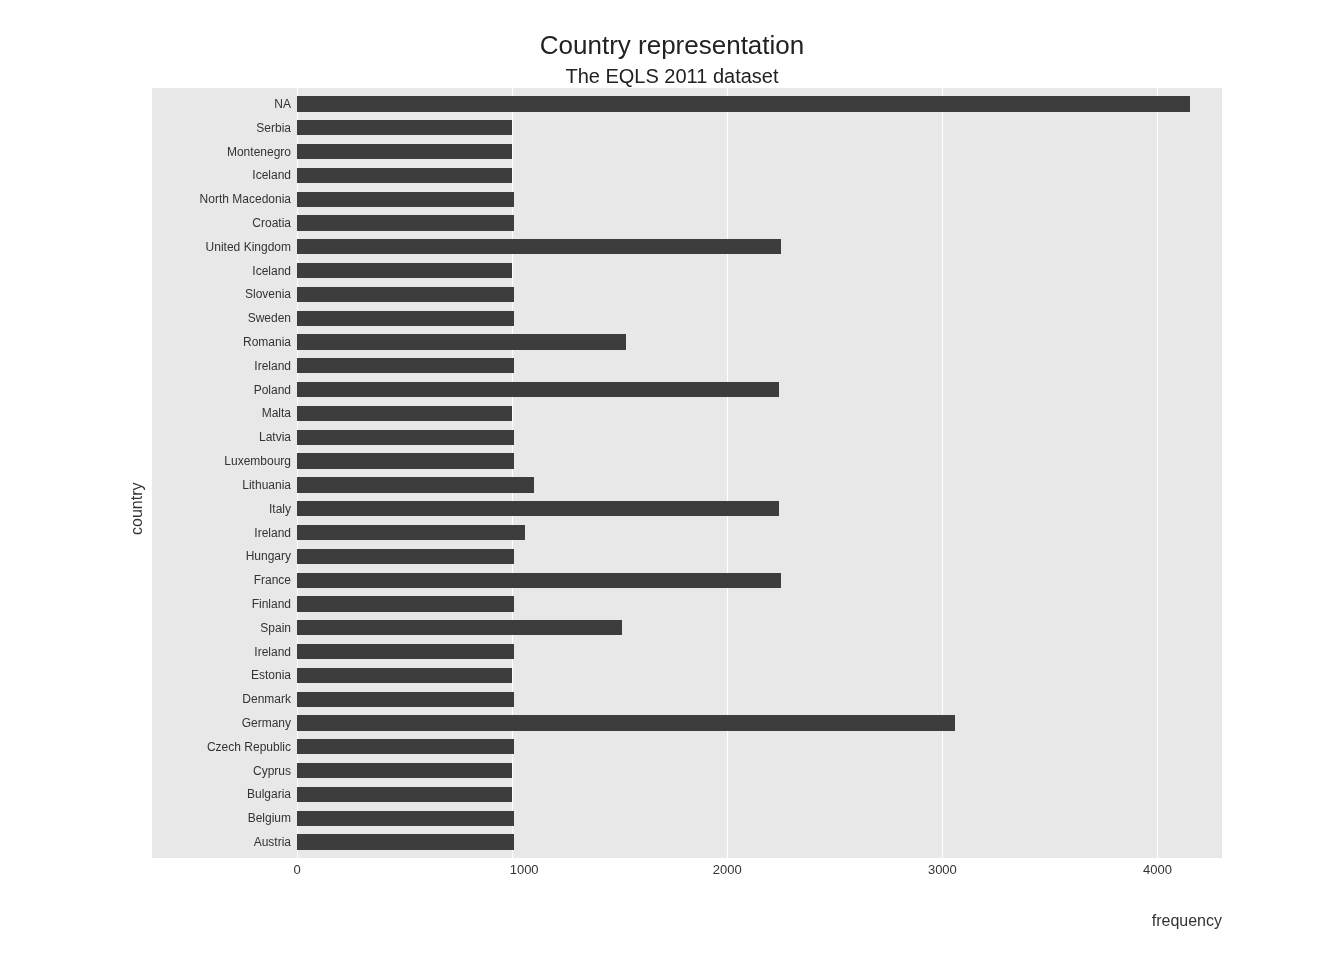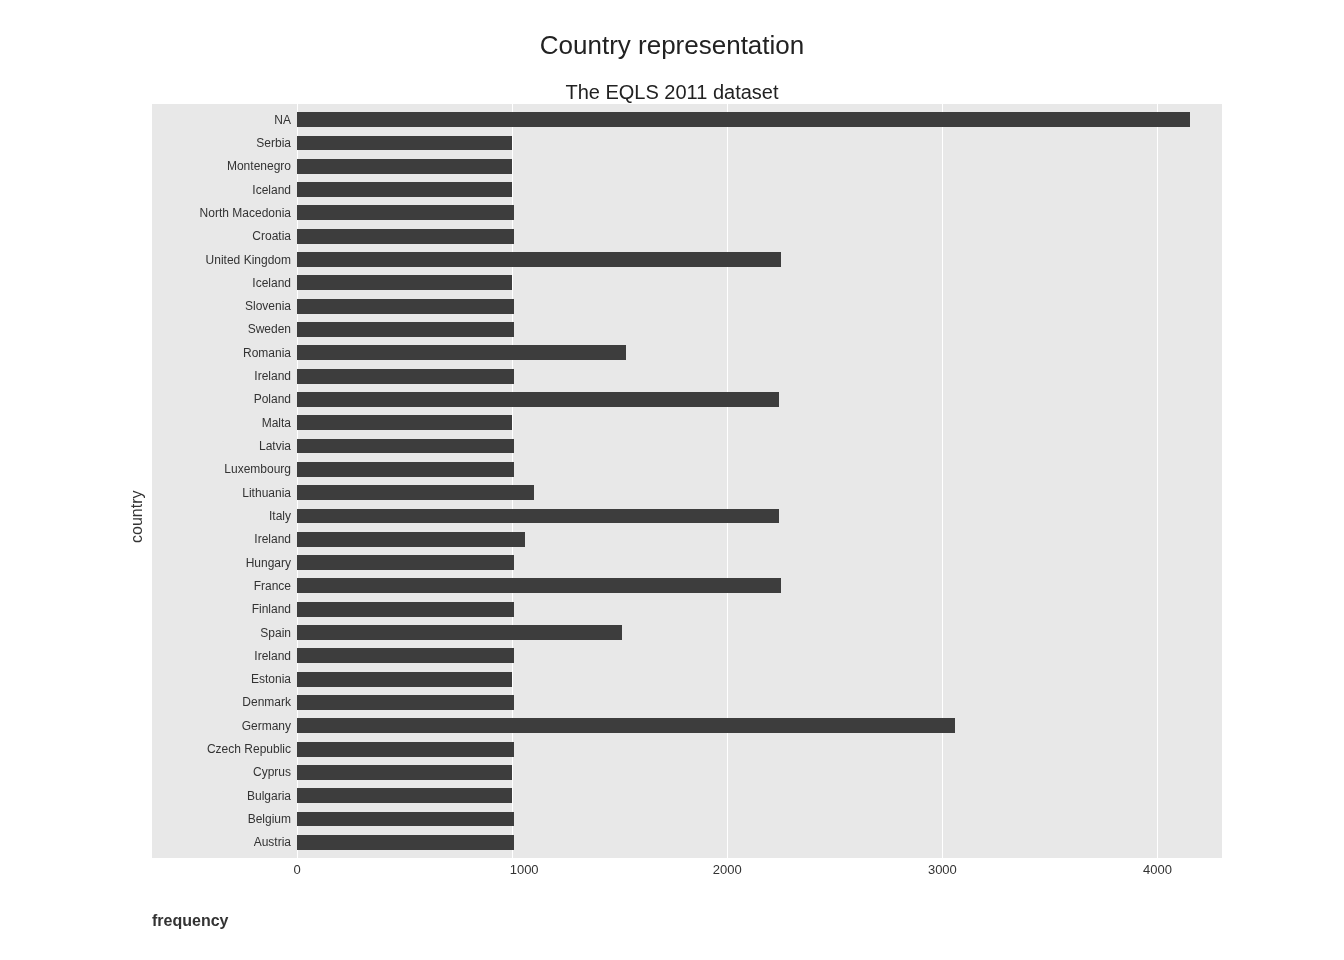--- a/index.html
+++ b/index.html
@@ -17,21 +17,21 @@
       height: 900px;
       position: relative;
       display: flex;
       flex-direction: column;
       align-items: center;
     }
     .chart-title {
       font-size: 26px;
       font-weight: normal;
       color: #222;
-      margin-bottom: 20px;
+      margin-bottom: 4px;
       text-align: center;
     }
     .chart-subtitle {
       font-size: 20px;
       font-weight: normal;
       color: #222;
       text-align: center;
     }
     .chart-area {
       display: flex;
@@ -140,26 +140,25 @@
       height: 30px;
       margin-top: 4px;
     }
     .x-label {
       position: absolute;
       font-size: 13px;
       color: #333;
       transform: translateX(-50%);
     }
     .x-axis-title {
-      text-align: left;
+      text-align: right;
       font-size: 16px;
       color: #333;
       margin-top: 4px;
       width: 100%;
-      font-weight: bold;
     }
     .x-bottom {
       display: flex;
       flex-direction: column;
     }
   </style>
 </head>
 <body>
 
 <div class="chart-container">

